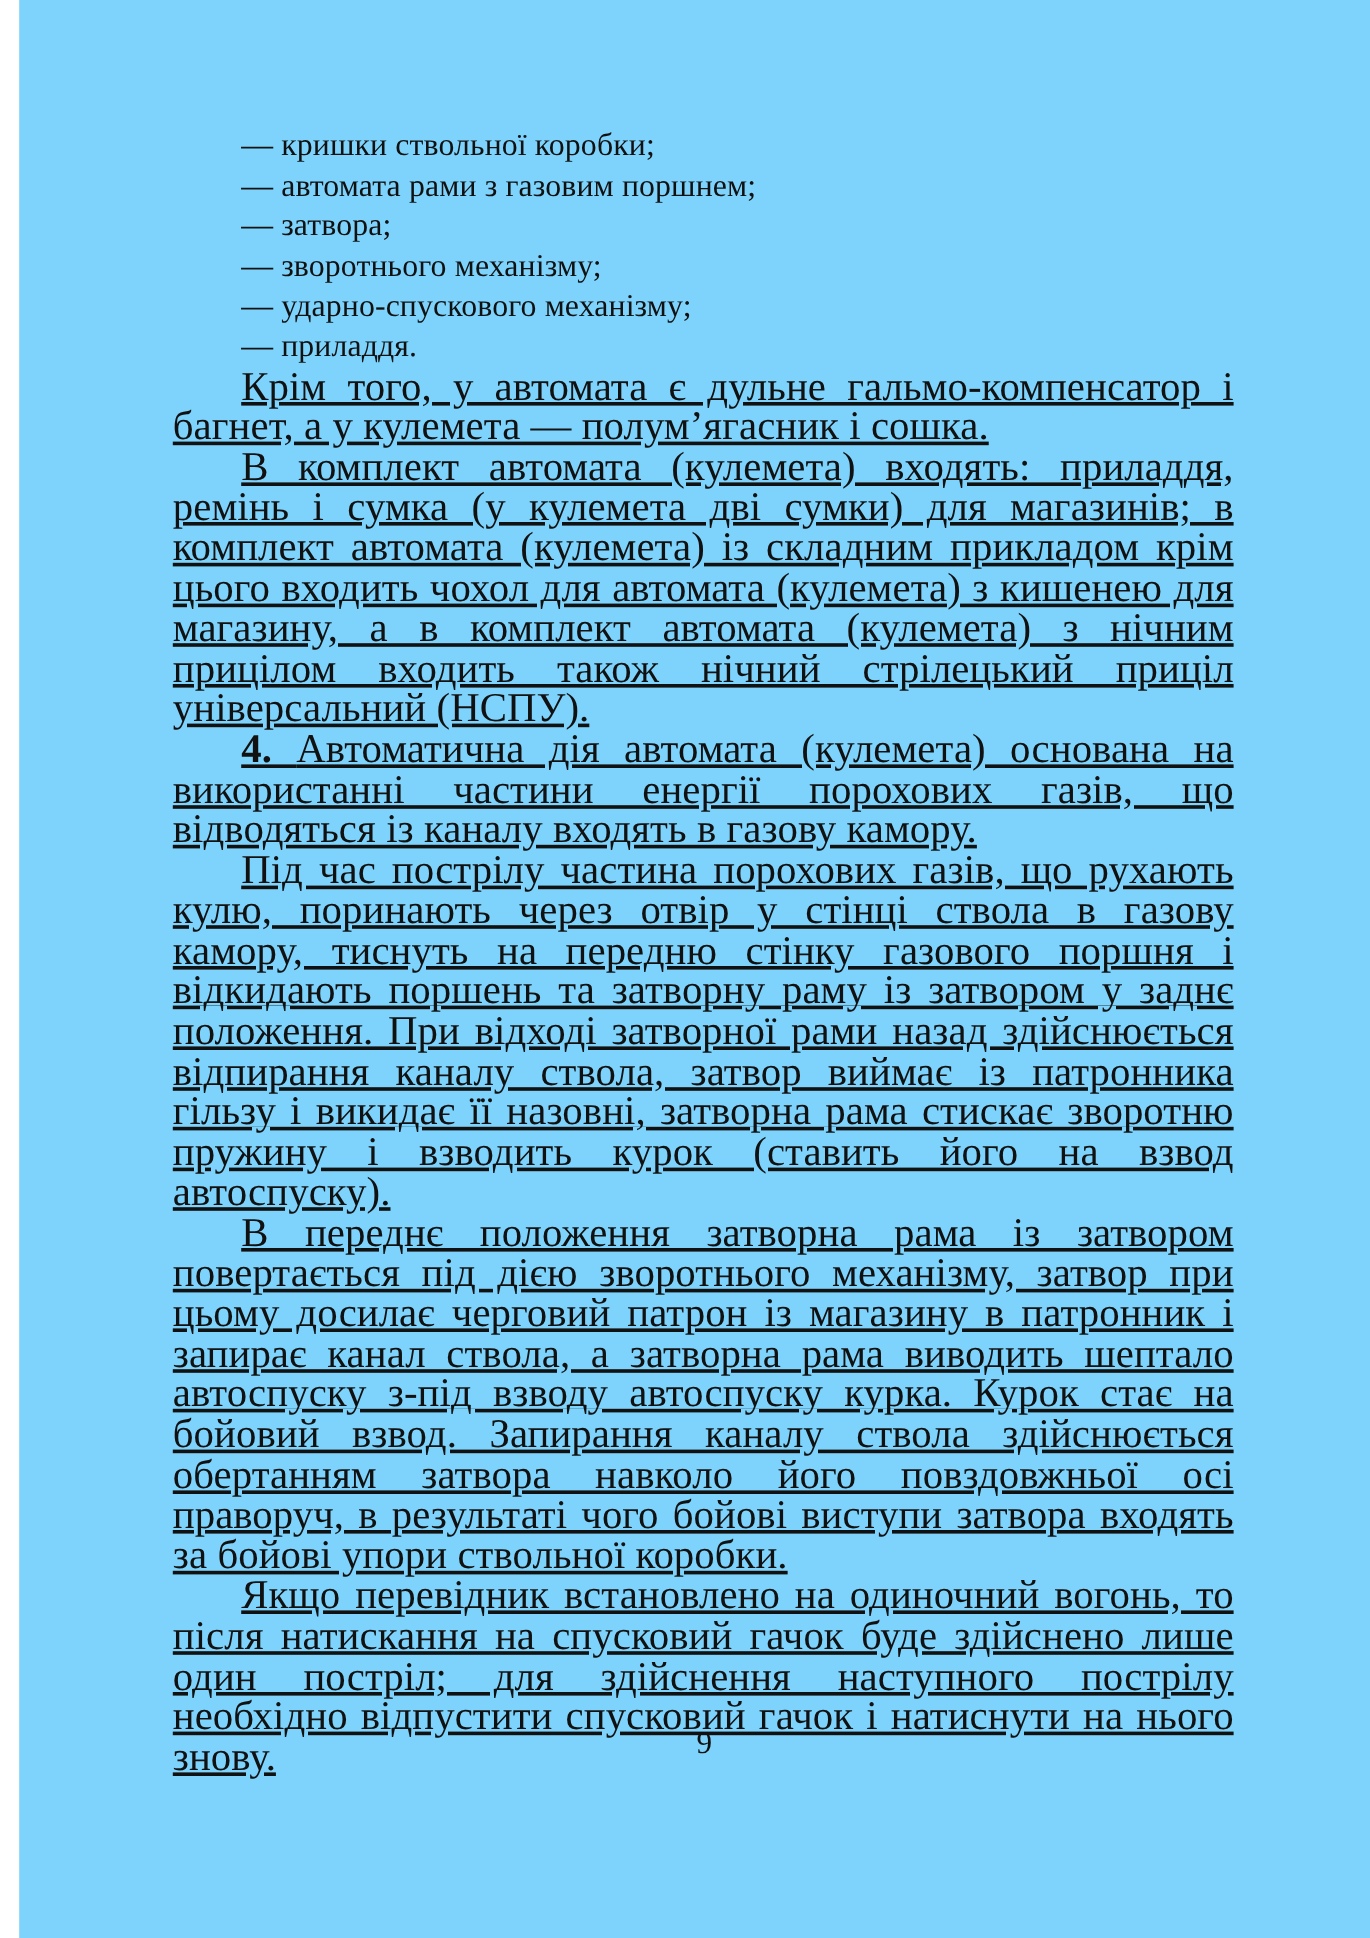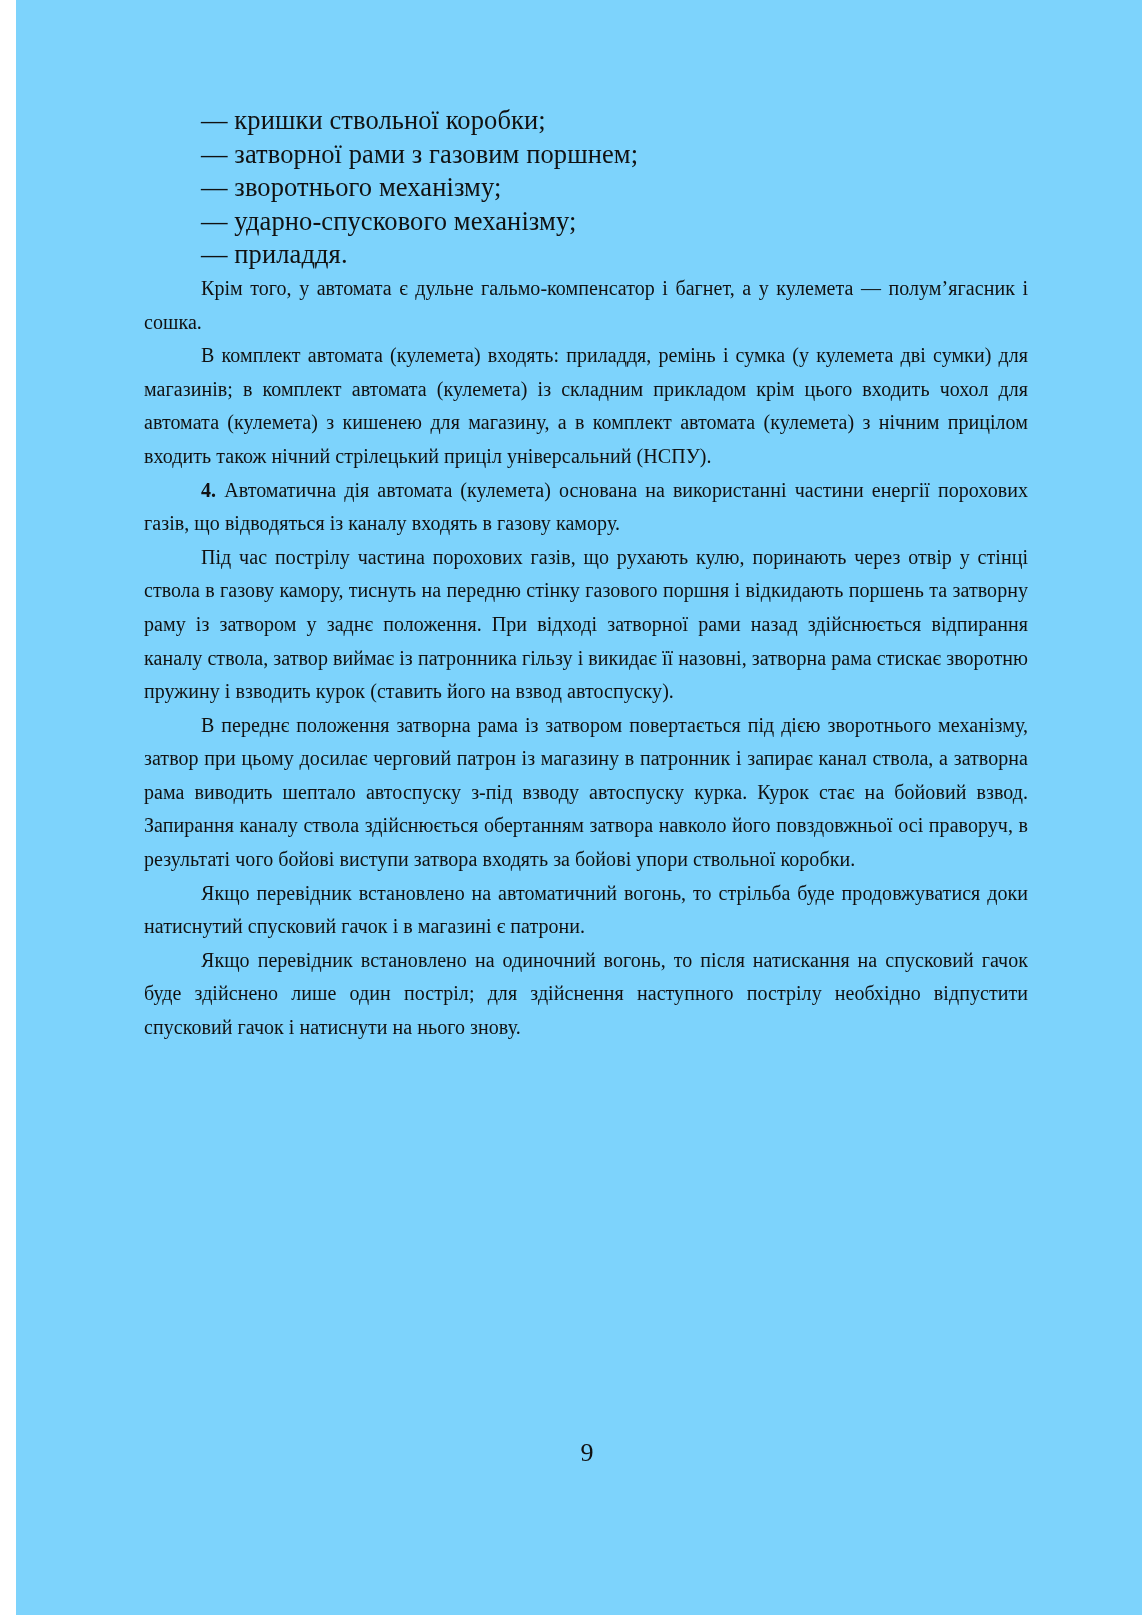--- a/index.html
+++ b/index.html
@@ -42,28 +42,29 @@
 
   .list-item {
     font-size: 26.5px;
     line-height: 33.6px;
     text-indent: 57px;
     white-space: nowrap;
     letter-spacing: 0.1px;
   }
 
   .para {
-    font-size: 20px;
+    font-size: 34px;
     line-height: 33.6px;
     text-align: justify;
     text-justify: inter-word;
     text-indent: 57px;
     margin: 0;
     hyphens: manual;
     letter-spacing: 0.05px;
+    text-decoration: underline;
   }
 
   .para .num {
     font-weight: bold;
   }
 
   
   .para:last-child { }
 
   .page-number {
@@ -79,37 +80,37 @@
 </style>
 </head>
 <body>
 
 <div class="page">
 
   <div class="text-block">
 
     <ul class="list">
       <li class="list-item">— кришки ствольної коробки;</li>
-      <li class="list-item">— затворної рами з газовим поршнем;</li>
+      <li class="list-item">— автомата рами з газовим поршнем;</li>
+      <li class="list-item">— затвора;</li>
       <li class="list-item">— зворотнього механізму;</li>
       <li class="list-item">— ударно-спускового механізму;</li>
       <li class="list-item">— приладдя.</li>
     </ul>
 
     <p class="para"><span>Крім того, у автомата є дульне гальмо-компенсатор і багнет, а у кулемета — полум’ягасник і сошка.</span></p>
 
     <p class="para"><span>В комплект автомата (кулемета) входять: приладдя, ремінь і сумка (у кулемета дві сумки) для магазинів; в комплект автомата (кулемета) із складним прикладом крім цього входить чохол для автомата (кулемета) з кишенею для магазину, а в комплект автомата (кулемета) з нічним прицілом входить також нічний стрілецький приціл універсальний (НСПУ).</span></p>
 
     <p class="para"><span class="num">4. </span><span>Автоматична дія автомата (кулемета) основана на використанні частини енергії порохових газів, що відводяться із каналу входять в газову камору.</span></p>
 
     <p class="para"><span>Під час пострілу частина порохових газів, що рухають кулю, поринають через отвір у стінці ствола в газову камору, тиснуть на передню стінку газового поршня і відкидають поршень та затворну раму із затвором у заднє положення. При відході затворної рами назад здійснюється відпирання каналу ствола, затвор виймає із патронника гільзу і викидає її назовні, затворна рама стискає зворотню пружину і взводить курок (ставить його на взвод автоспуску).</span></p>
 
     <p class="para"><span>В переднє положення затворна рама із затвором повертається під дією зворотнього механізму, затвор при цьому досилає черговий патрон із магазину в патронник і запирає канал ствола, а затворна рама виводить шептало автоспуску з-під взводу автоспуску курка. Курок стає на бойовий взвод. Запирання каналу ствола здійснюється обертанням затвора навколо його повздовжньої осі праворуч, в результаті чого бойові виступи затвора входять за бойові упори ствольної коробки.</span></p>
 
-    <p class="para"><span>Якщо перевідник встановлено на автоматичний вогонь, то стрільба буде продовжуватися доки натиснутий спусковий гачок і в магазині є патрони.</span></p>
 
     <p class="para"><span>Якщо перевідник встановлено на одиночний вогонь, то після натискання на спусковий гачок буде здійснено лише один постріл; для здійснення наступного пострілу необхідно відпустити спусковий гачок і натиснути на нього знову.</span></p>
 
   </div>
 
   <div class="page-number">9</div>
 
 </div>
 
 </body></html>

